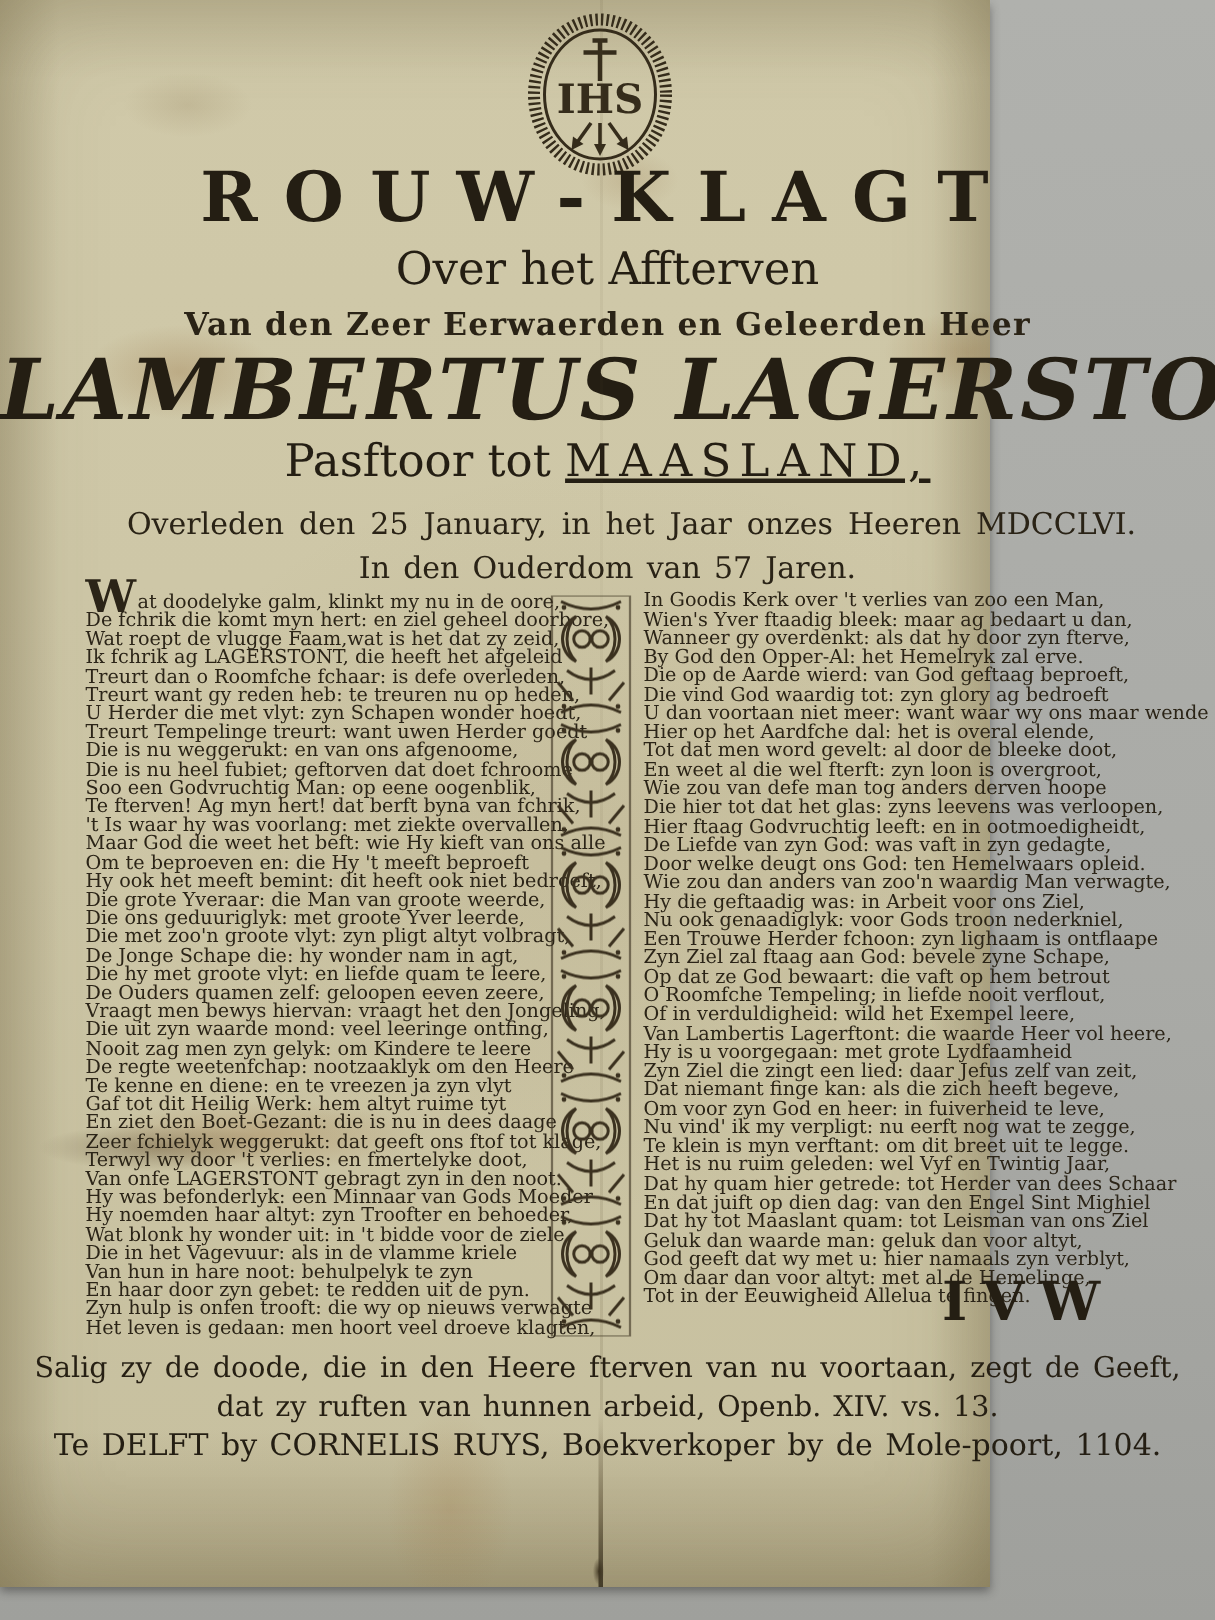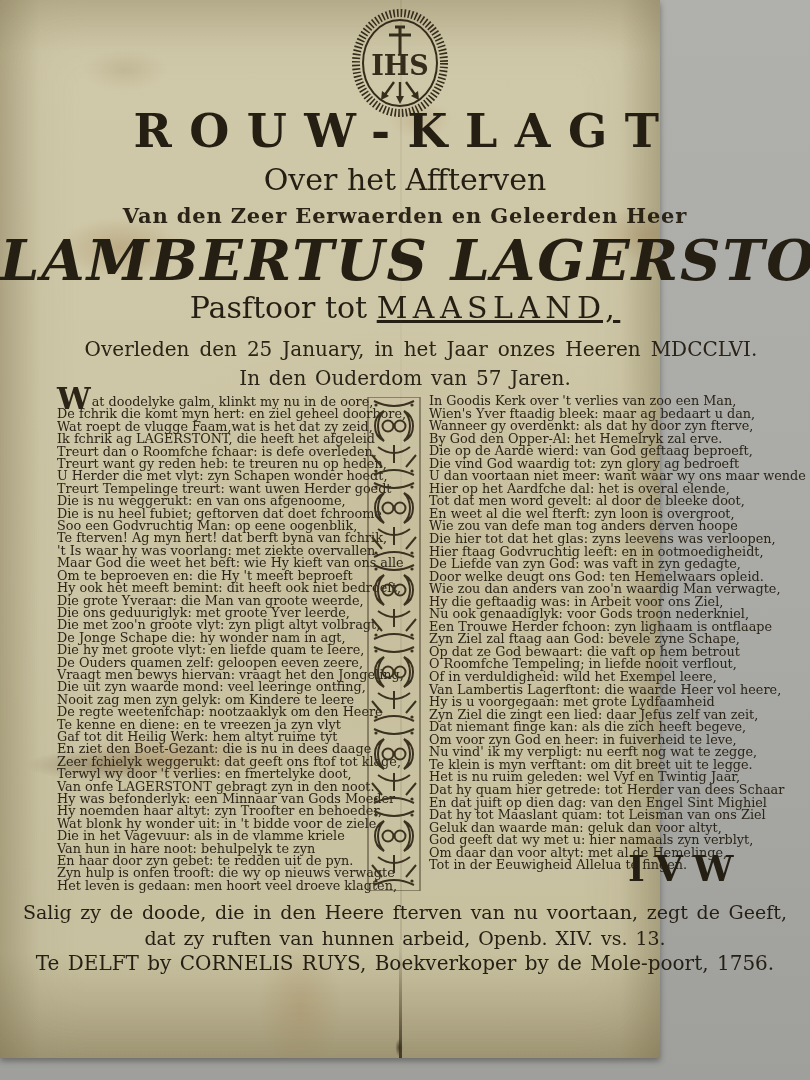--- a/index.html
+++ b/index.html
@@ -204,19 +204,19 @@
         <div class="line">Geluk dan waarde man: geluk dan voor altyt,</div>
         <div class="line">God geeft dat wy met u: hier namaals zyn verblyt,</div>
         <div class="line">Om daar dan voor altyt: met al de Hemelinge,</div>
         <div class="line">Tot in der Eeuwigheid Allelua te fingen.</div>
       </div>
 
     <div class="abs signature">IVW</div>
 
     <div class="abs center quote1">Salig zy de doode, die in den Heere fterven van nu voortaan, zegt de Geeft,</div>
     <div class="abs center quote2">dat zy ruften van hunnen arbeid, Openb. XIV. vs. 13.</div>
-    <div class="abs center imprint">Te DELFT by CORNELIS RUYS, Boekverkoper by de Mole-poort, 1756.</div>
+    <div class="abs center imprint">Te DELFT by CORNELIS RUYS, Boekverkoper by de Mole-poort, 1104.</div>
 
     <div class="crease-faint"></div>
     <div class="crease-main"></div>
     <div class="tear-mark"></div>
   </div>
 </div>
 
 </body></html>

